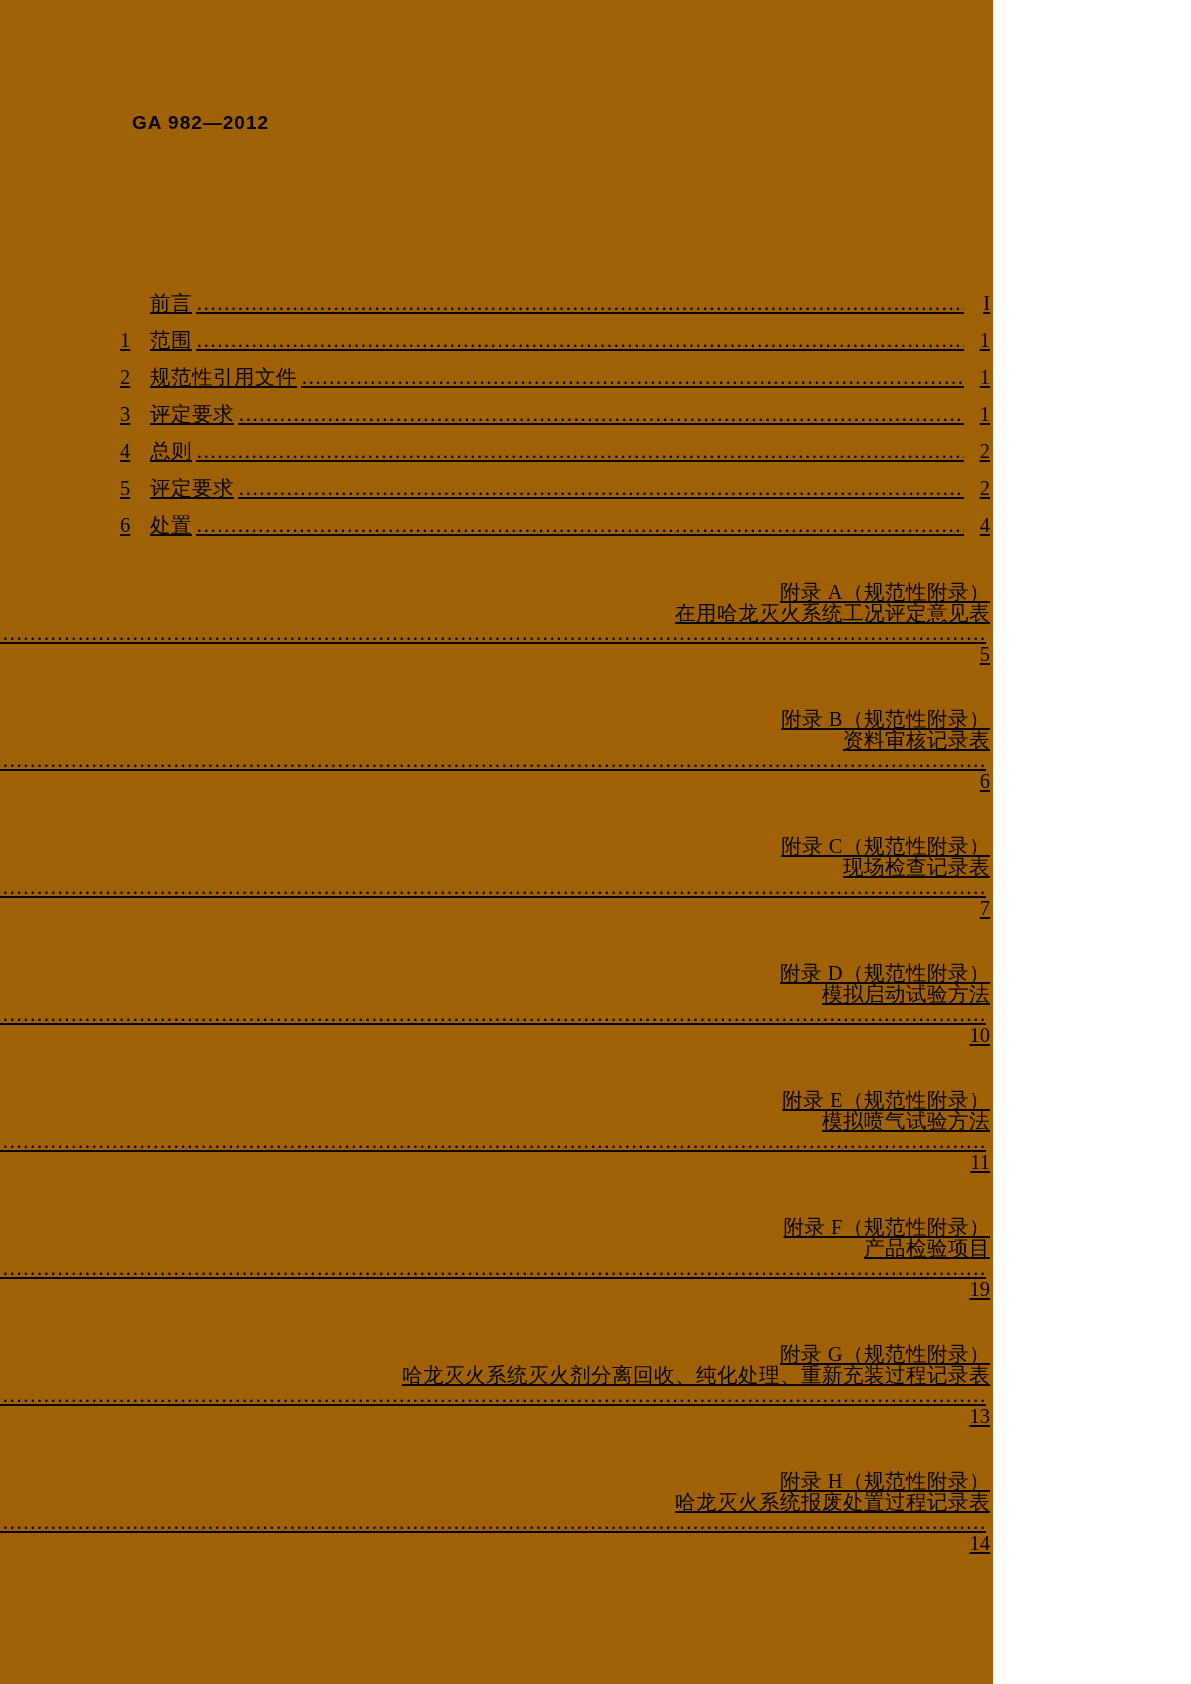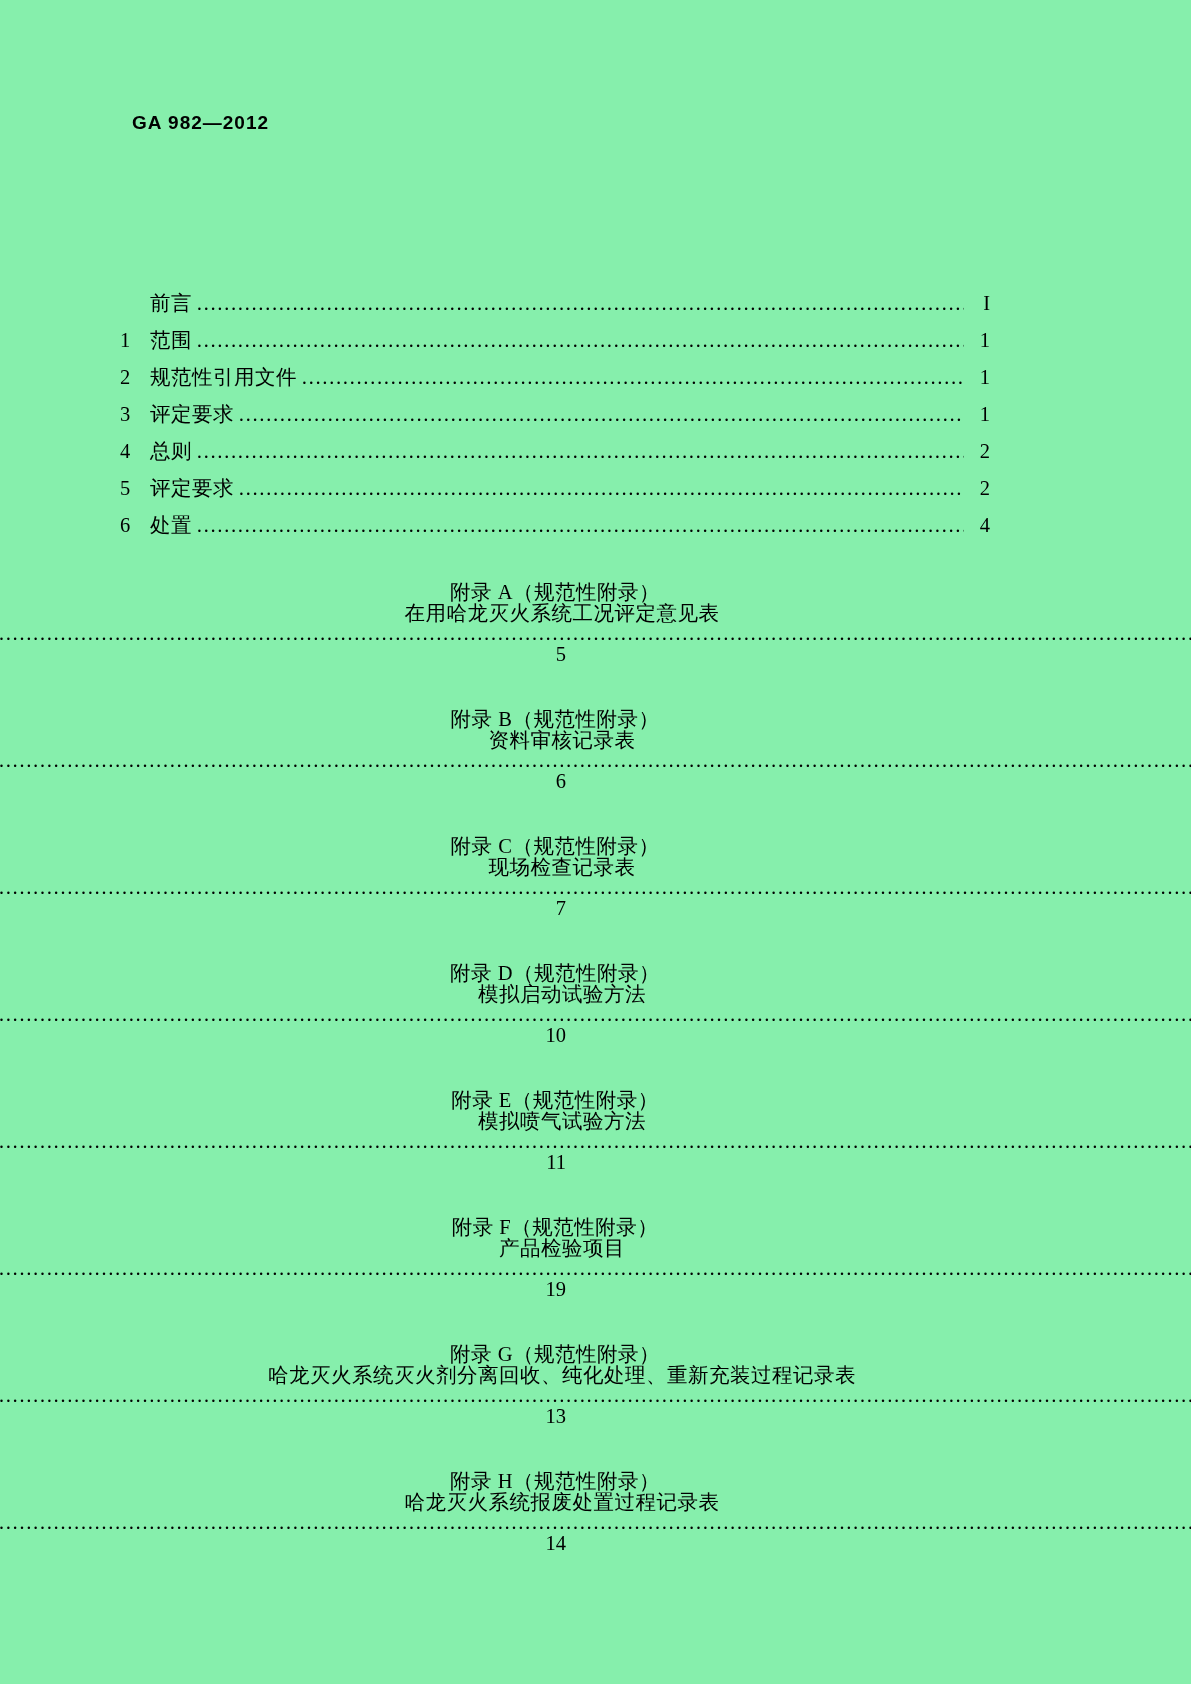--- a/index.html
+++ b/index.html
@@ -2,23 +2,23 @@
 <html><head>
 <meta charset="utf-8">
 <style>
   html, body {
     margin: 0;
     padding: 0;
     background: #ffffff;
   }
   .page {
     position: relative;
-    width: 1191px;
+    width: 993px;
     height: 1684px;
-    background: #86efac;
+    background: #a16207;
     font-family: "Liberation Serif", "DejaVu Serif", serif;
     color: #000000;
     box-sizing: border-box;
   }
   .std-id {
     position: absolute;
     left: 132px;
     top: 112px;
     font-family: "Liberation Sans", "DejaVu Sans", sans-serif;
     font-weight: bold;
@@ -41,25 +41,26 @@
     width: 40px;
   }
   .toc {
     position: absolute;
     left: 120px;
     top: 293px;
     width: 870px;
   }
   .toc-row {
     display: flex;
-    align-items: center;
+    align-items: flex-end;
     font-size: 20.5px;
     line-height: 1;
     margin-bottom: 16.5px;
     white-space: nowrap;
+    text-decoration: underline;
   }
   .toc-row.tight { margin-bottom: 15px; flex-direction: column; }
   .num {
     display: inline-block;
     width: 30px;
     flex: 0 0 30px;
     text-align: left;
   }
   .label {
     flex: 0 0 auto;

